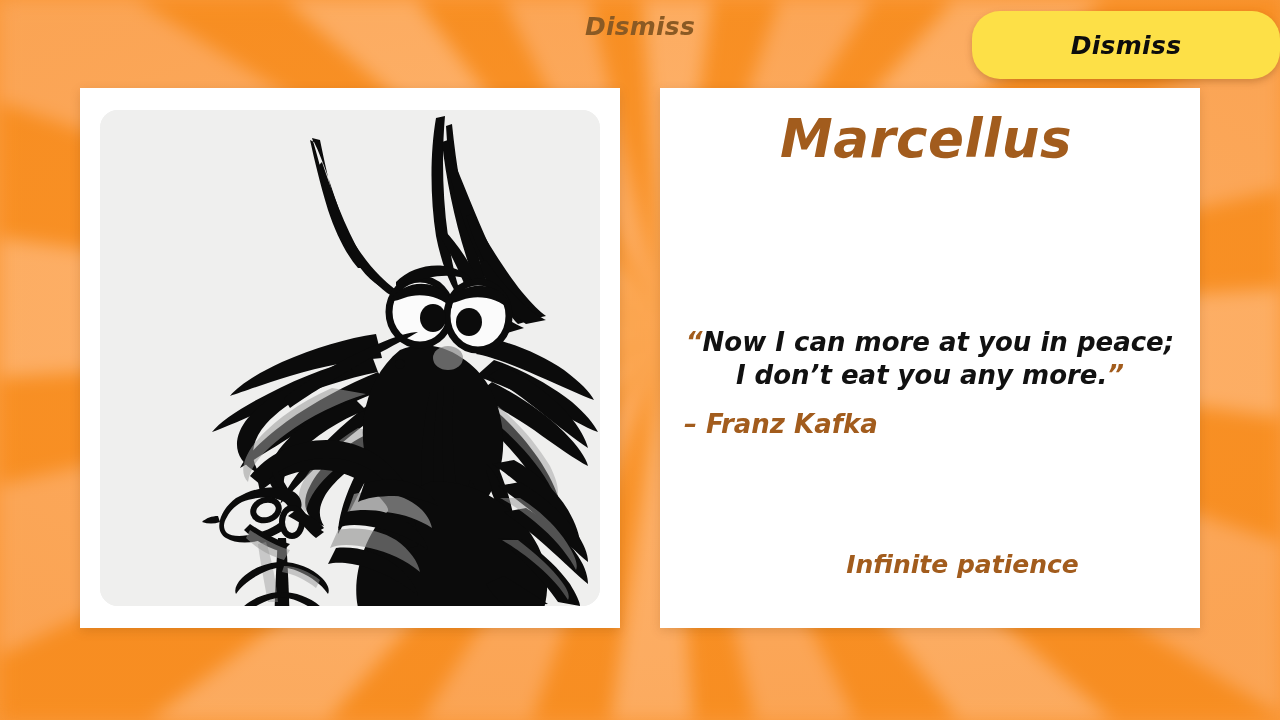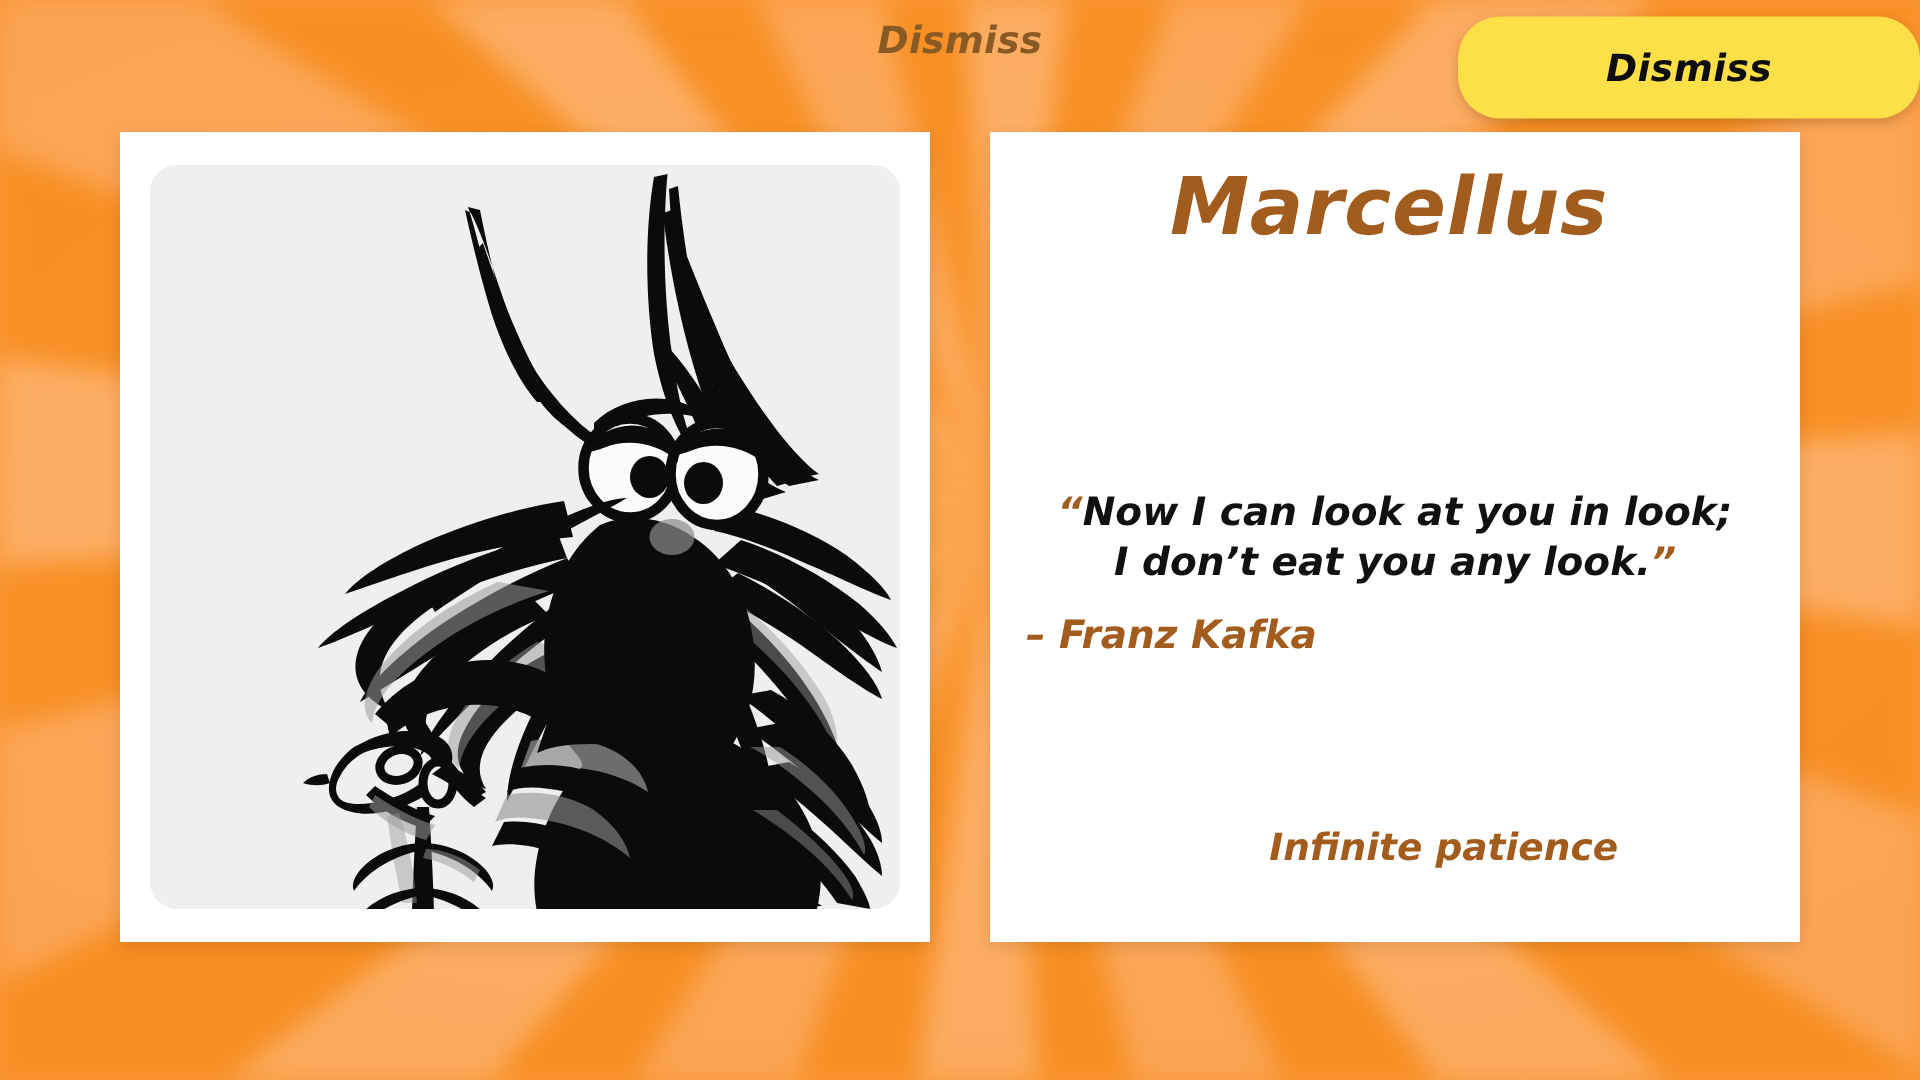--- a/index.html
+++ b/index.html
@@ -408,22 +408,22 @@
       </svg>
     </div>
   </div>
 
   <div class="card" id="text-card">
 
     <div class="creature-name">Marcellus</div>
 
     <div class="quote-block">
       <div class="quote-text">
-        <span class="qmark">“</span><span>Now I can look at you in look;</span><br>
-        <span>I don’t eat you any look.</span><span class="qmark">”</span>
+        <span class="qmark">“</span><span>Now I can more at you in peace;</span><br>
+        <span>I don’t eat you any more.</span><span class="qmark">”</span>
       </div>
       <div class="quote-attrib">– Franz Kafka</div>
     </div>
 
     <div class="trait-line">Infinite patience</div>
   </div>
 
 </div>
 
 </body></html>

